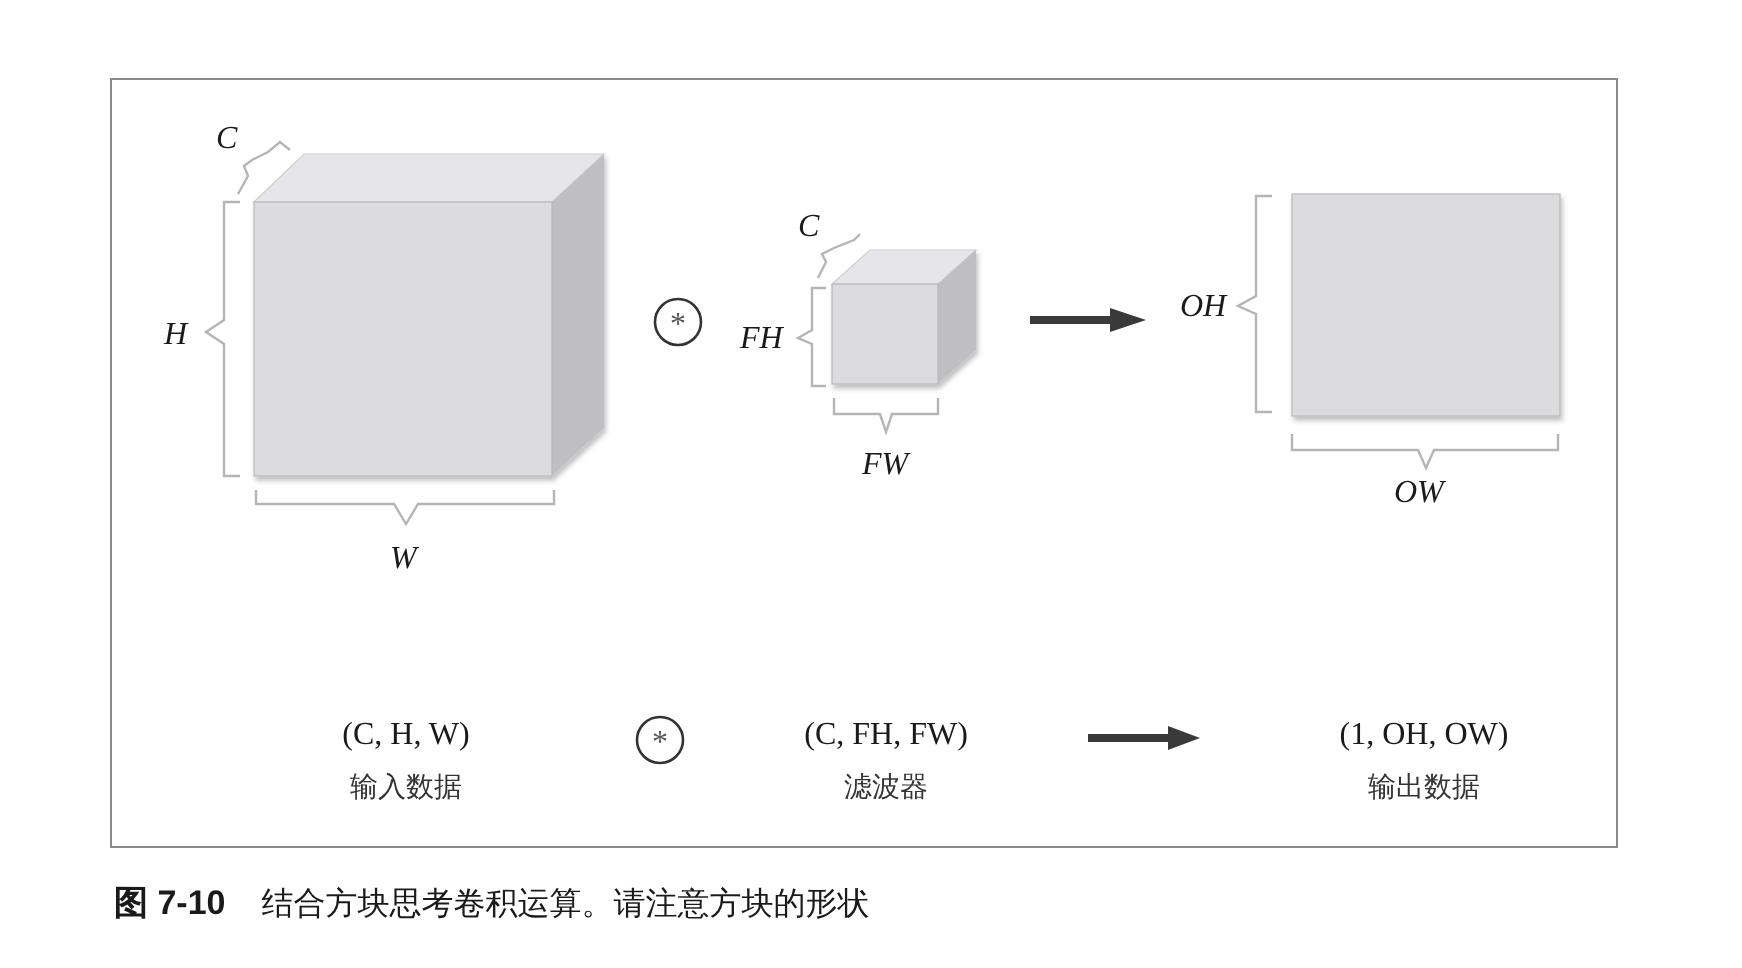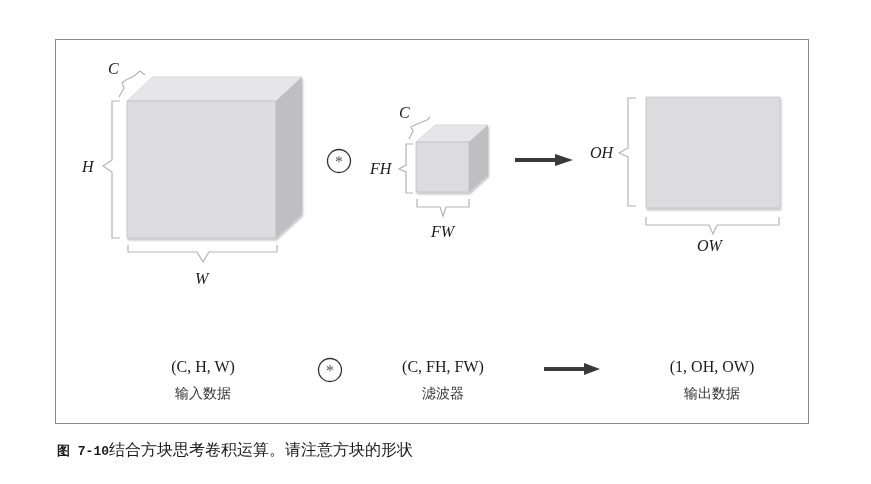--- a/index.html
+++ b/index.html
@@ -3,21 +3,21 @@
 <meta charset="utf-8">
 <style>
   html, body { margin: 0; padding: 0; background: #ffffff; }
   body { width: 871px; height: 484px; position: relative; overflow: hidden; }
   .frame { position: absolute; left: 55px; top: 39px; width: 754px; height: 385px; border: 1.5px solid #8a8a8a; box-sizing: border-box; }
   svg.diagram { position: absolute; left: 0; top: 0; width: 871px; height: 484px; }
   .it { font-family: "Liberation Serif", "DejaVu Serif", serif; font-style: italic; font-size: 16px; fill: #1a1a1a; }
   .tuple { font-family: "Liberation Serif", "DejaVu Serif", serif; font-size: 16px; fill: #1a1a1a; }
   .cn { font-family: "DejaVu Sans", sans-serif; font-size: 14px; fill: #333; }
   .caption { position: absolute; left: 57px; top: 440px; font-family: "DejaVu Sans", sans-serif; font-size: 16px; color: #1a1a1a; white-space: nowrap; }
-  .caption .num { font-family: Liberation Mono, monospace; font-weight: bold; font-size: 13px; }
+  .caption .num { font-family: Liberation Sans, sans-serif; font-weight: bold; font-size: 17px; margin-right: 18px; }
   .brace { fill: none; stroke: #b5b5b5; stroke-width: 1.2; }
 </style>
 </head>
 <body>
 
 <div class="frame"></div>
 
 <svg class="diagram" viewBox="0 0 871 484">
   <defs>
     <filter id="sh" x="-10%" y="-10%" width="130%" height="130%">

